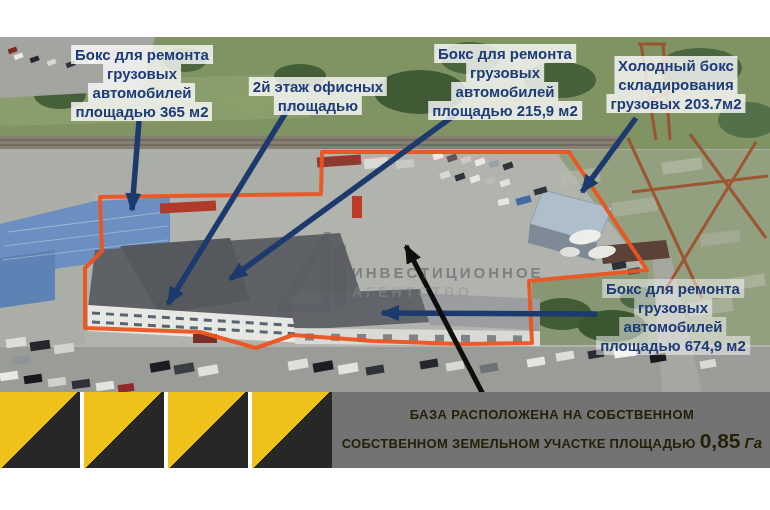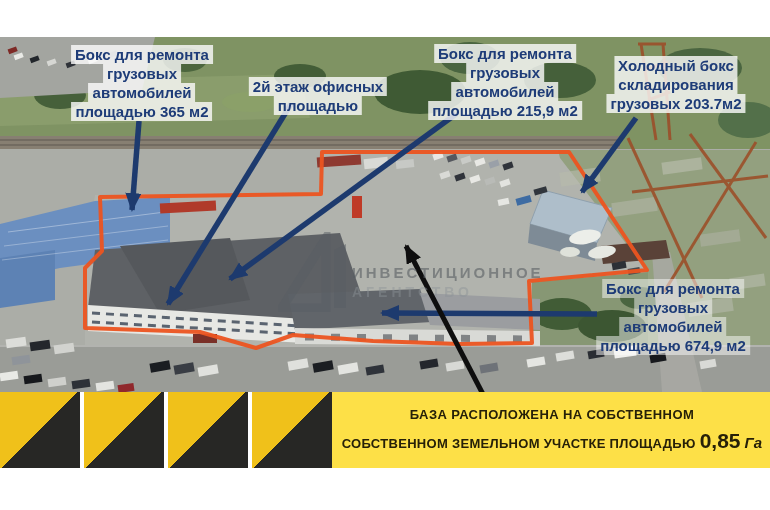--- a/index.html
+++ b/index.html
@@ -9,21 +9,21 @@
   .callout{position:absolute;transform:translateX(-50%);display:flex;flex-direction:column;
            align-items:center;z-index:5;}
   .chip{background:rgba(252,252,252,.8);color:#1e3c78;font-weight:bold;font-size:15px;
         line-height:19px;padding:0 4px;white-space:nowrap;}
   .chip.faint{background:rgba(252,252,252,.5);}
   .watermark{position:absolute;left:278px;top:232px;z-index:4;pointer-events:none;}
   .wm-text1{position:absolute;left:74px;top:32px;font-size:15px;font-weight:bold;
             letter-spacing:3px;color:rgba(88,94,99,.6);white-space:nowrap;}
   .wm-text2{position:absolute;left:74px;top:52px;font-size:14px;font-weight:bold;
             letter-spacing:4px;color:rgba(140,146,150,.45);white-space:nowrap;}
-  .banner{position:absolute;left:0;top:392px;width:770px;height:76px;background:#fde047;z-index:6;}
+  .banner{position:absolute;left:0;top:392px;width:770px;height:76px;background:#737373;z-index:6;}
   .hazard{position:absolute;left:0;top:0;height:76px;display:flex;background:#ffffff;gap:4px;}
   .tile{width:80px;height:76px;background:linear-gradient(135deg,#f0c11a 49.4%,#272725 50%);}
   .banner-text{position:absolute;left:340px;top:0;width:424px;height:76px;display:flex;
                flex-direction:column;justify-content:center;align-items:center;gap:7px;
                color:#262008;text-align:center;}
   .bt1{font-size:13px;font-weight:bold;letter-spacing:.4px;}
   .bt2{font-size:13px;font-weight:bold;letter-spacing:.3px;}
   .bt2 .big{font-size:21px;letter-spacing:0;text-align:center;}
   .bt2 .unit{font-size:15px;font-style:italic;}
 </style>

